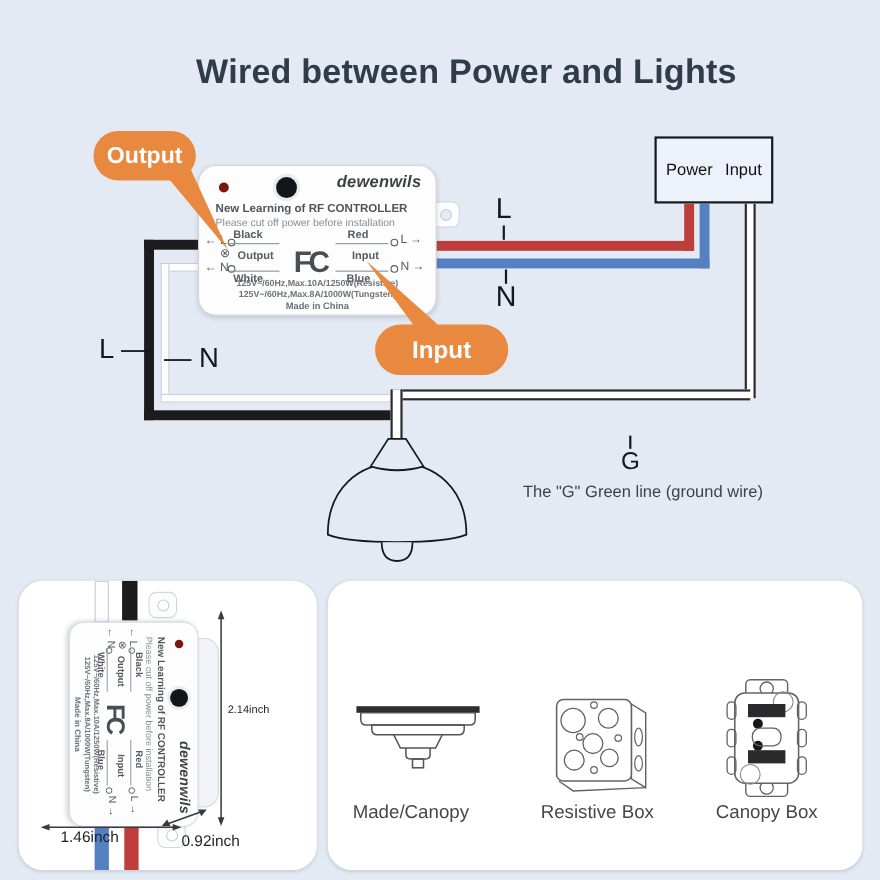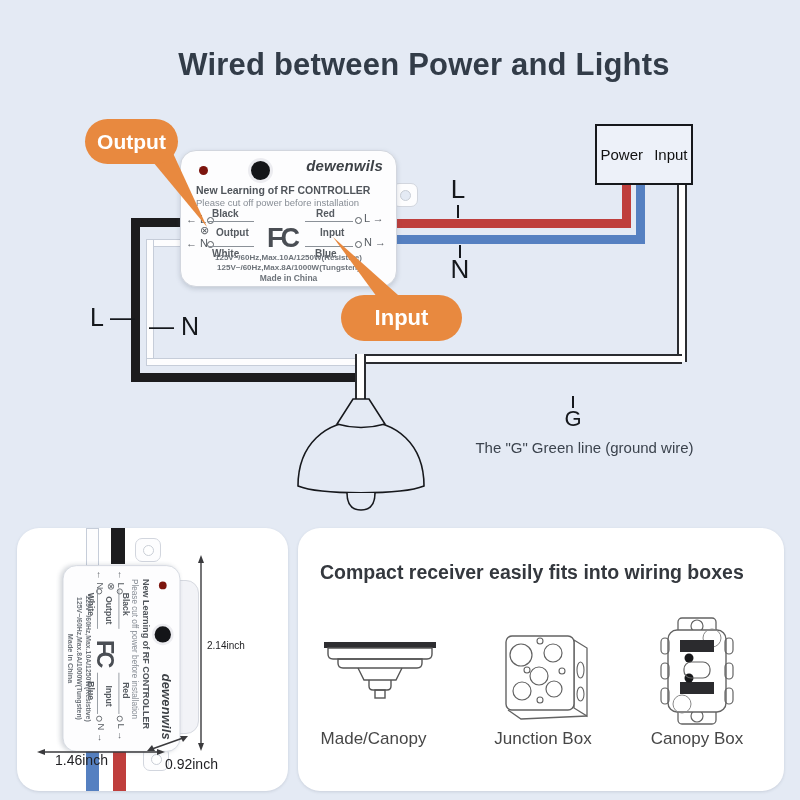--- a/index.html
+++ b/index.html
@@ -56,21 +56,21 @@
   
   .ear{position:absolute;width:24px;height:22px;background:#fdfdfe;border:1px solid #d2d6de;
     border-radius:7px;z-index:4;}
   .ear::after{content:"";position:absolute;left:7px;top:6px;width:9px;height:9px;border-radius:50%;
     background:#e4eaf4;border:1px solid #c9ced6;}
   .card .ear::after{background:#fff;}
   
   .bubble{position:absolute;background:#e8893f;color:#fff;font-weight:bold;
     border-radius:23px;display:flex;align-items:center;justify-content:center;z-index:10;}
   
-  .power-box{position:absolute;left:595px;top:124px;width:98px;height:61px;
+  .power-box{position:absolute;left:595px;top:124px;width:108px;height:61px;
     border:2px solid #16181c;background:#edf1f9;box-sizing:border-box;z-index:2;
     display:flex;align-items:center;justify-content:center;
     font-size:15px;color:#111;word-spacing:7px;}
   
   .lbl{position:absolute;font-size:26px;color:#15181c;z-index:6;}
   .tick{position:absolute;width:2px;background:#15181c;z-index:6;}
   .gnote{position:absolute;left:462px;top:437px;width:245px;text-align:center;
     font-size:15px;color:#3b434d;line-height:21px;z-index:6;}
   
   .card{position:absolute;top:528px;height:263px;background:#fff;border-radius:22px;
@@ -238,21 +238,20 @@
     <line x1="135" y1="221" x2="166" y2="210" stroke="#3a3a3d" stroke-width="1.4"></line>
     <polygon points="130,223 138,223 135,217" fill="#3a3a3d"></polygon>
     <polygon points="171,208 163,208 166,214" fill="#3a3a3d"></polygon>
   </svg>
   <div class="dim-label" style="left:190px;top:112px;font-size:10px;">2.14inch</div>
   <div class="dim-label" style="left:38px;top:224px;">1.46inch</div>
   <div class="dim-label" style="left:148px;top:228px;">0.92inch</div>
 </div>
 
 <div class="card card-right">
-  <div class="rc-heading">Compact receiver easily fits into wiring boxes</div>
 
   <svg style="left:24px;top:112px;" width="116" height="66" viewBox="0 0 116 66">
     <rect x="2" y="2" width="112" height="6" fill="#2e2e31"></rect>
     <path d="M6,8 H110 V14 Q110,19 105,19 H11 Q6,19 6,14 Z" fill="none" stroke="#555" stroke-width="1.4"></path>
     <path d="M16,19 H100 V23 Q100,28 95,28 H21 Q16,28 16,23 Z" fill="none" stroke="#555" stroke-width="1.4"></path>
     <path d="M36,28 L42,40 H74 L80,28" fill="none" stroke="#555" stroke-width="1.4"></path>
     <path d="M47,40 V46 Q47,50 51,50 H65 Q69,50 69,46 V40" fill="none" stroke="#555" stroke-width="1.4"></path>
     <rect x="53" y="50" width="10" height="8" fill="none" stroke="#555" stroke-width="1.4"></rect>
   </svg>
 
@@ -288,15 +287,15 @@
     <circle cx="62" cy="22" r="9" fill="none" stroke="#8a8a8a" stroke-width="1"></circle>
     <circle cx="32" cy="88" r="9" fill="none" stroke="#8a8a8a" stroke-width="1"></circle>
     <rect x="30" y="24" width="34" height="12" fill="#2b2b2e"></rect>
     <circle cx="39" cy="42" r="4.5" fill="#17181a"></circle>
     <rect x="30" y="66" width="34" height="12" fill="#2b2b2e"></rect>
     <circle cx="39" cy="62" r="4.5" fill="#17181a"></circle>
     <rect x="34" y="46" width="26" height="16" rx="7" fill="none" stroke="#636363" stroke-width="1.2"></rect>
   </svg>
 
   <div class="fig-label" style="left:18px;width:115px;">Made/Canopy</div>
-  <div class="fig-label" style="left:185px;width:120px;">Junction Box</div>
+  <div class="fig-label" style="left:185px;width:120px;">Resistive Box</div>
   <div class="fig-label" style="left:340px;width:118px;">Canopy Box</div>
 </div>
 
 </body></html>

